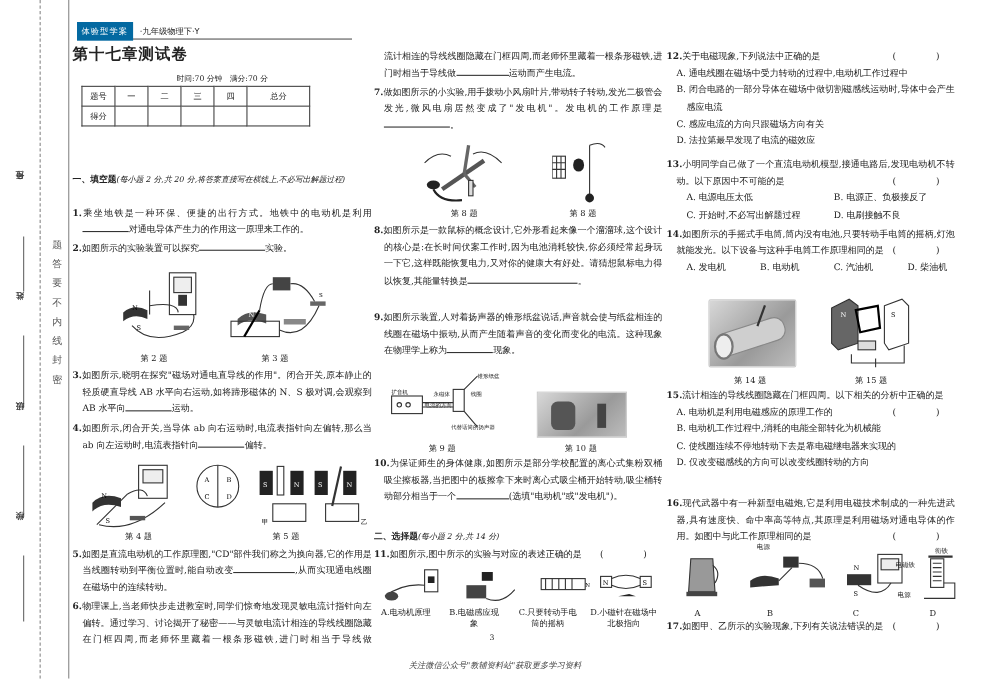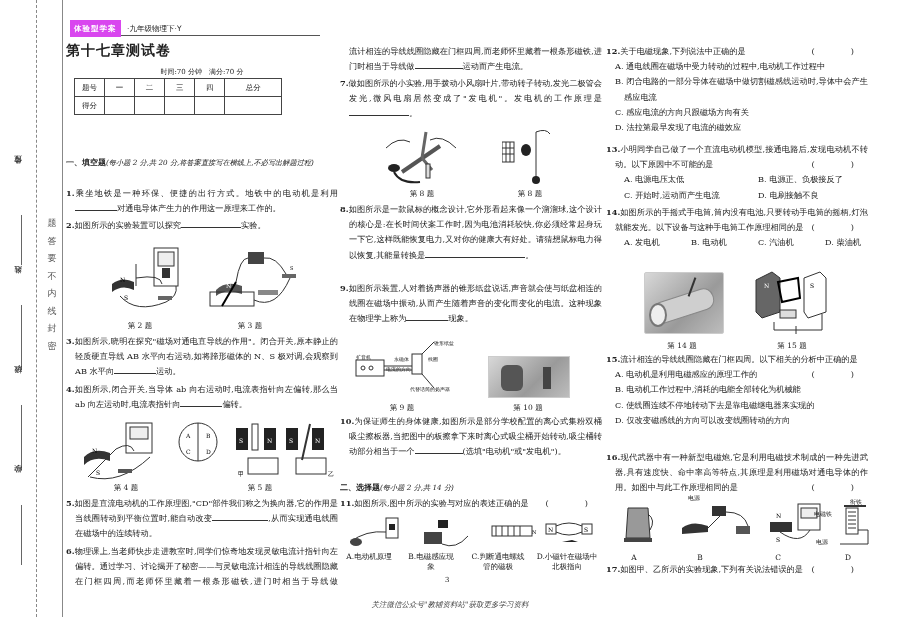--- a/index.html
+++ b/index.html
@@ -15,21 +15,21 @@
   .binding .dash { position: absolute; left: 36px; top: 0; height: 617px; border-left: 1px dashed #888; }
   .binding .seal { position: absolute; left: 46px; top: 215px; width: 12px; font-size: 9px; color: #555; line-height: 17.5px; text-align: center; font-family: "DejaVu Sans", sans-serif; }
   .binding .solid { position: absolute; left: 62px; top: 0; height: 617px; border-left: 1.5px solid #888; }
 
   .col { position: absolute; top: 0; font-size: 8.2px; line-height: 15.2px; }
   .col1 { left: 66px; width: 272px; }
   .col2 { left: 340px; width: 262px; }
   .col3 { left: 606px; width: 262px; }
 
   .header { position: absolute; left: 4px; top: 20px; width: 250px; height: 16px; border-bottom: 1.5px solid #555; }
-  .brand { display: inline-block; background: #d946ef; color: #fff; font-size: 7.5px; padding: 1px 4px; font-family: "DejaVu Sans", sans-serif; font-weight: bold; letter-spacing: 1px; }
+  .brand { display: inline-block; background: #0369a1; color: #fff; font-size: 7.5px; padding: 1px 4px; font-family: "DejaVu Sans", sans-serif; font-weight: normal; letter-spacing: 1px; }
   .grade { display: inline-block; font-size: 7.5px; margin-left: 4px; font-family: "DejaVu Sans", sans-serif; }
 
   .title { position: absolute; left: 0; top: 43px; width: 272px; text-align: left; font-size: 14px; font-weight: bold; letter-spacing: 1px; }
   .subtitle { position: absolute; left: 0; top: 65px; width: 272px; text-align: center; font-size: 7px; }
 
   table.score { position: absolute; left: 8px; top: 78px; width: 208px; border-collapse: collapse; font-size: 7.5px; }
   table.score td { border: 1px solid #444; height: 18px; text-align: center; }
   table.score td.lbl { width: 30px; }
 
   .block { position: absolute; left: 0; width: 100%; }
@@ -283,40 +283,40 @@
       <text x="186" y="18" font-size="5">N</text>
       <rect x="200" y="8" width="10" height="10" fill="none" stroke="#333"></rect>
         <text x="202" y="16" font-size="6">N</text>
       <rect x="236" y="8" width="10" height="10" fill="none" stroke="#333"></rect>
         <text x="238" y="16" font-size="6">S</text>
       <path d="M210 10 Q223 4 236 10 M210 16 Q223 22 236 16" stroke="#333" fill="none"></path>
       <path d="M216 26 L232 26 L226 24 Z" fill="#222"></path>
     </svg>
     <div class="cap" style="left:4px;top:552px;width:50px;line-height:10px">A.电动机原理</div>
     <div class="cap" style="left:66px;top:552px;width:50px;line-height:10px">B.电磁感应现象</div>
-    <div class="cap" style="left:130px;top:552px;width:56px;line-height:10px">C.判断通电螺线管的磁极</div>
+    <div class="cap" style="left:130px;top:552px;width:56px;line-height:10px">C.只要转动手电筒的摇柄</div>
     <div class="cap" style="left:196px;top:552px;width:62px;line-height:10px">D.小磁针在磁场中北极指向</div>
   </div>
 
   <div class="col col3">
     <div class="block q" style="top:44px">
       <b>12.</b><span>关于电磁现象,下列说法中正确的是</span><span class="paren">(　)</span>
       <div class="opt">A. 通电线圈在磁场中受力转动的过程中,电动机工作过程中</div>
       <div class="opt">B. 闭合电路的一部分导体在磁场中做切割磁感线运动时,导体中会产生感应电流</div>
       <div class="opt">C. 感应电流的方向只跟磁场方向有关</div>
       <div class="opt">D. 法拉第最早发现了电流的磁效应</div>
     </div>
     <div class="block q" style="top:142px">
       <b>13.</b><span>小明同学自己做了一个直流电动机模型,接通电路后,发现电动机不转动。以下原因中不可能的是</span><span class="paren">(　)</span>
       <div class="opt-grid" style="text-indent:0">
         <span>A. 电源电压太低</span>
         <span>B. 电源正、负极接反了</span>
       </div>
       <div class="opt-grid" style="text-indent:0">
-        <span>C. 开始时,运动而产生电流</span>
+        <span>C. 开始时,不必写出解题过程</span>
         <span>D. 电刷接触不良</span>
       </div>
     </div>
     <div class="block q" style="top:205px">
       <b>14.</b><span>如图所示的手摇式手电筒,筒内没有电池,只要转动手电筒的摇柄,灯泡就能发光。以下设备与这种手电筒工作原理相同的是</span><span class="paren">(　)</span>
       <div class="opt-grid" style="text-indent:0">
         <span>A. 发电机</span>
         <span>B. 电动机</span>
         <span>C. 汽油机</span>
         <span>D. 柴油机</span>

